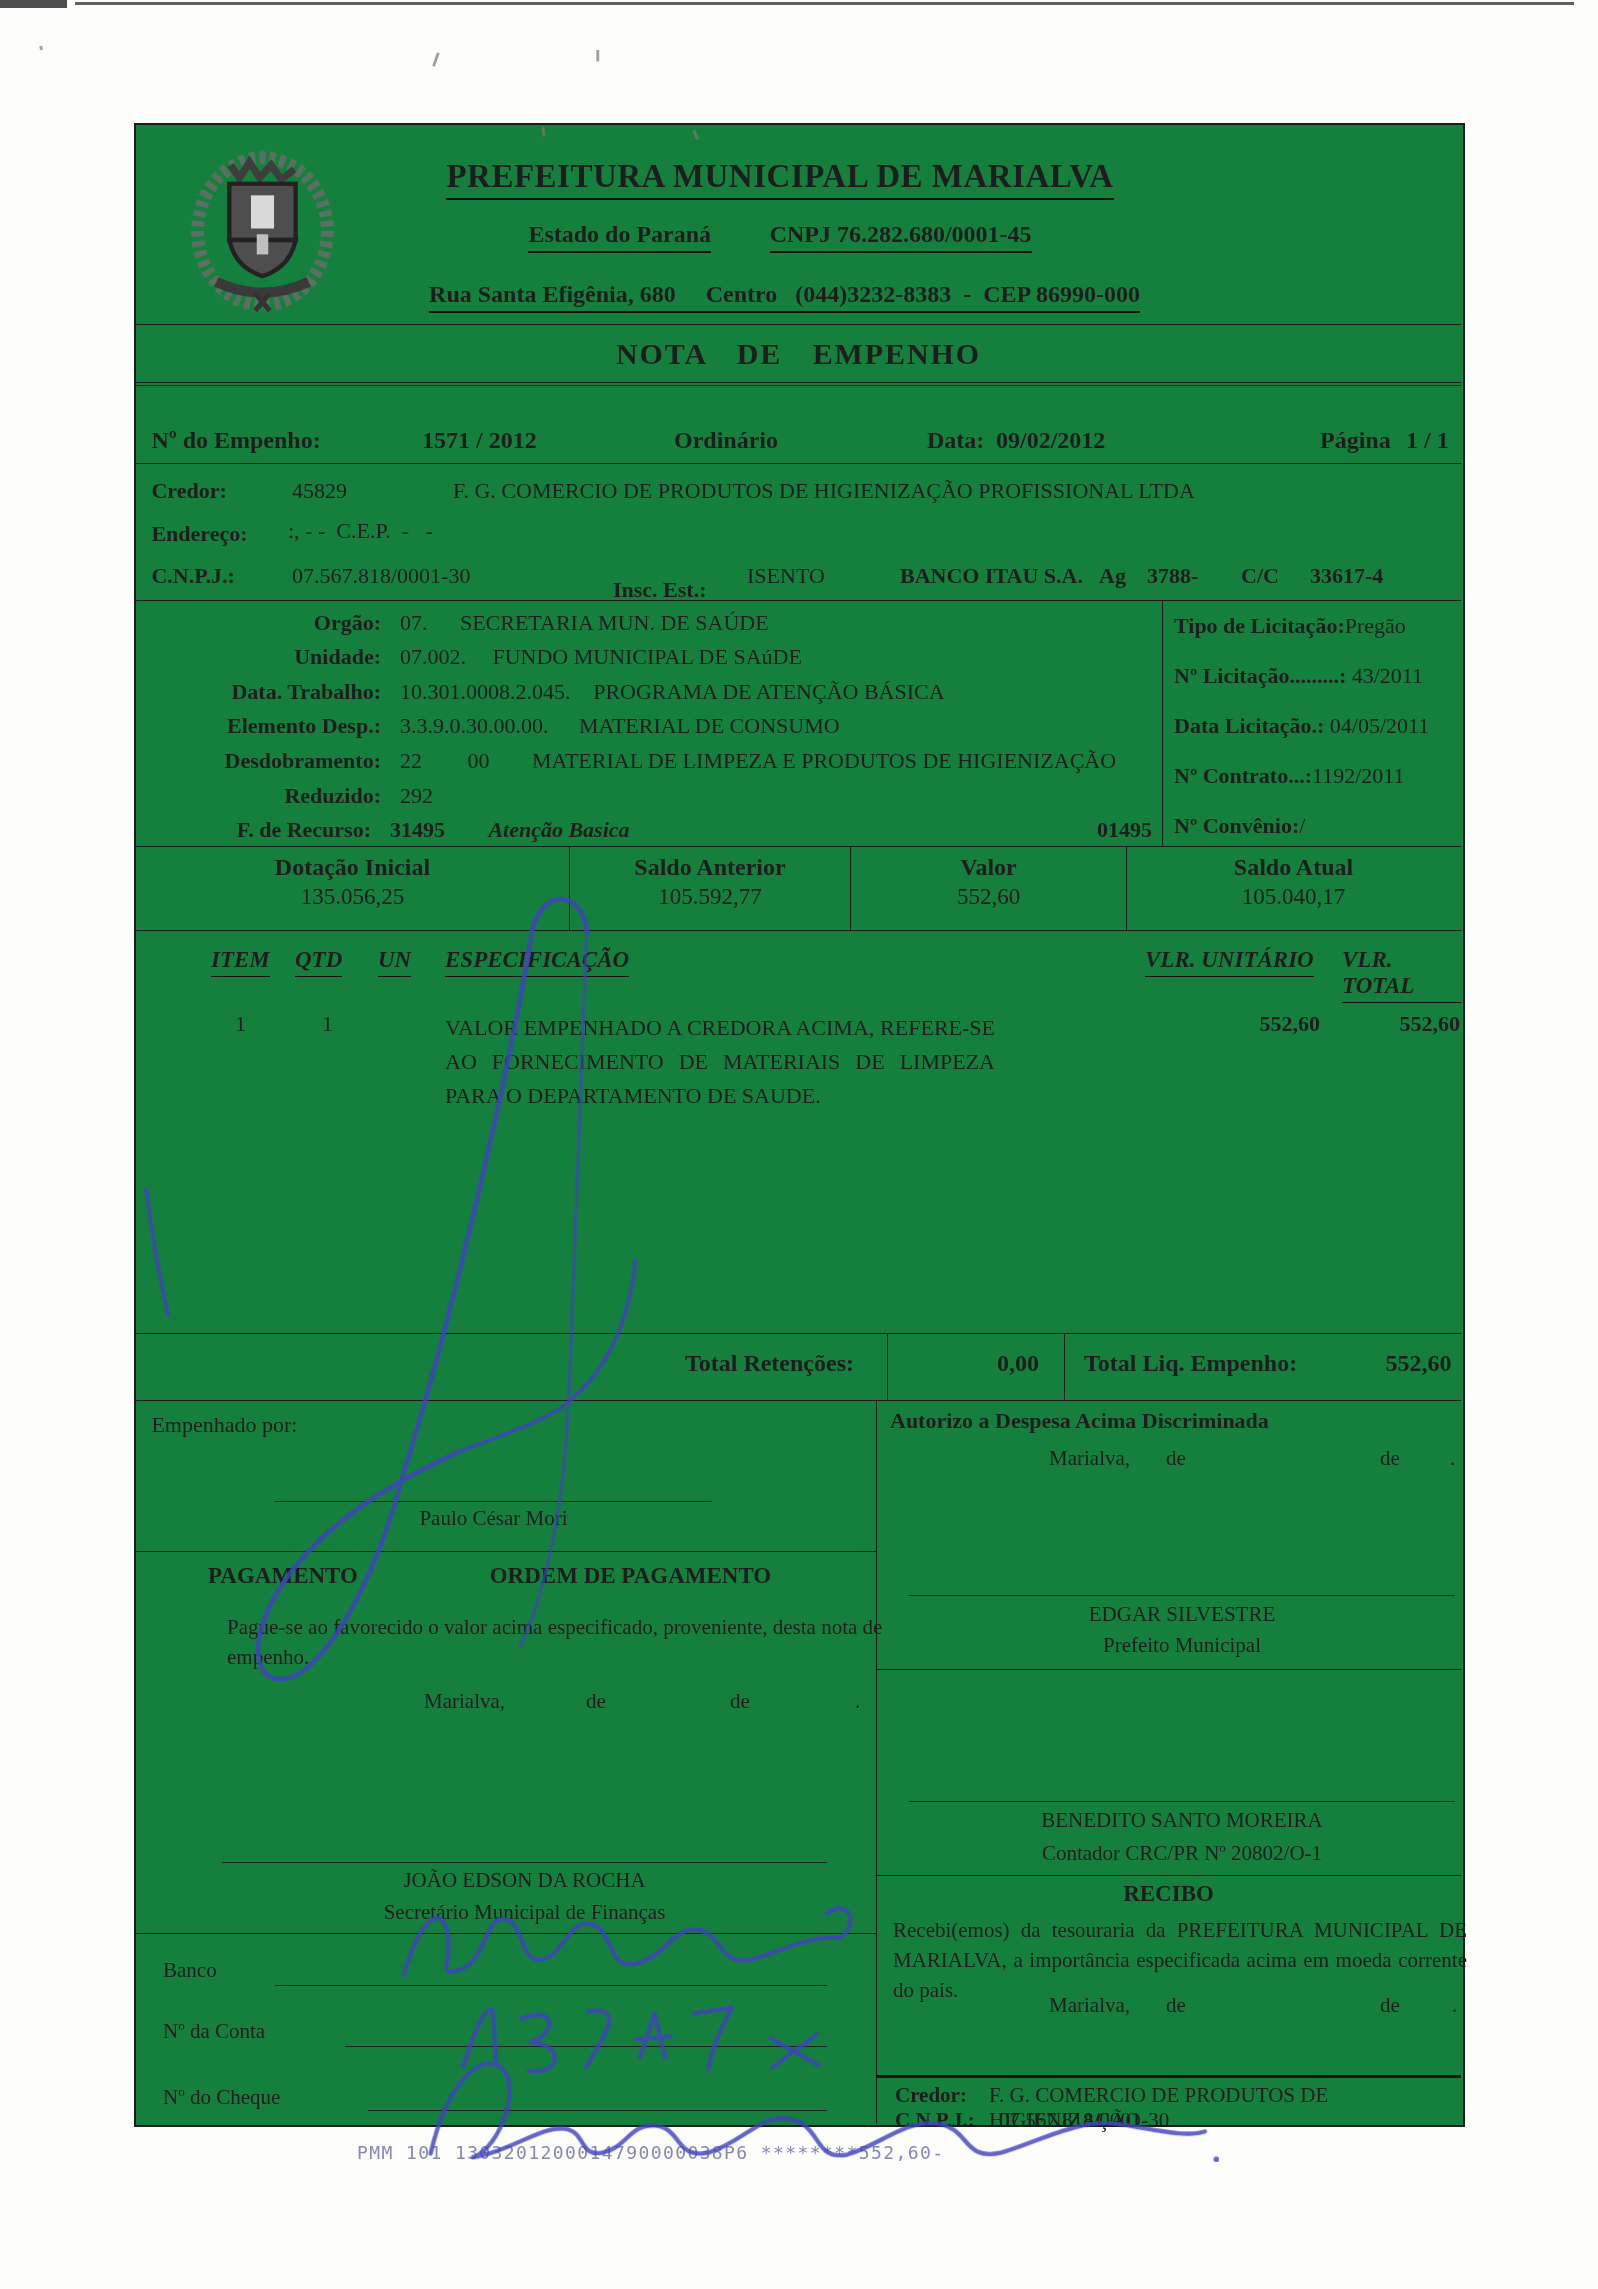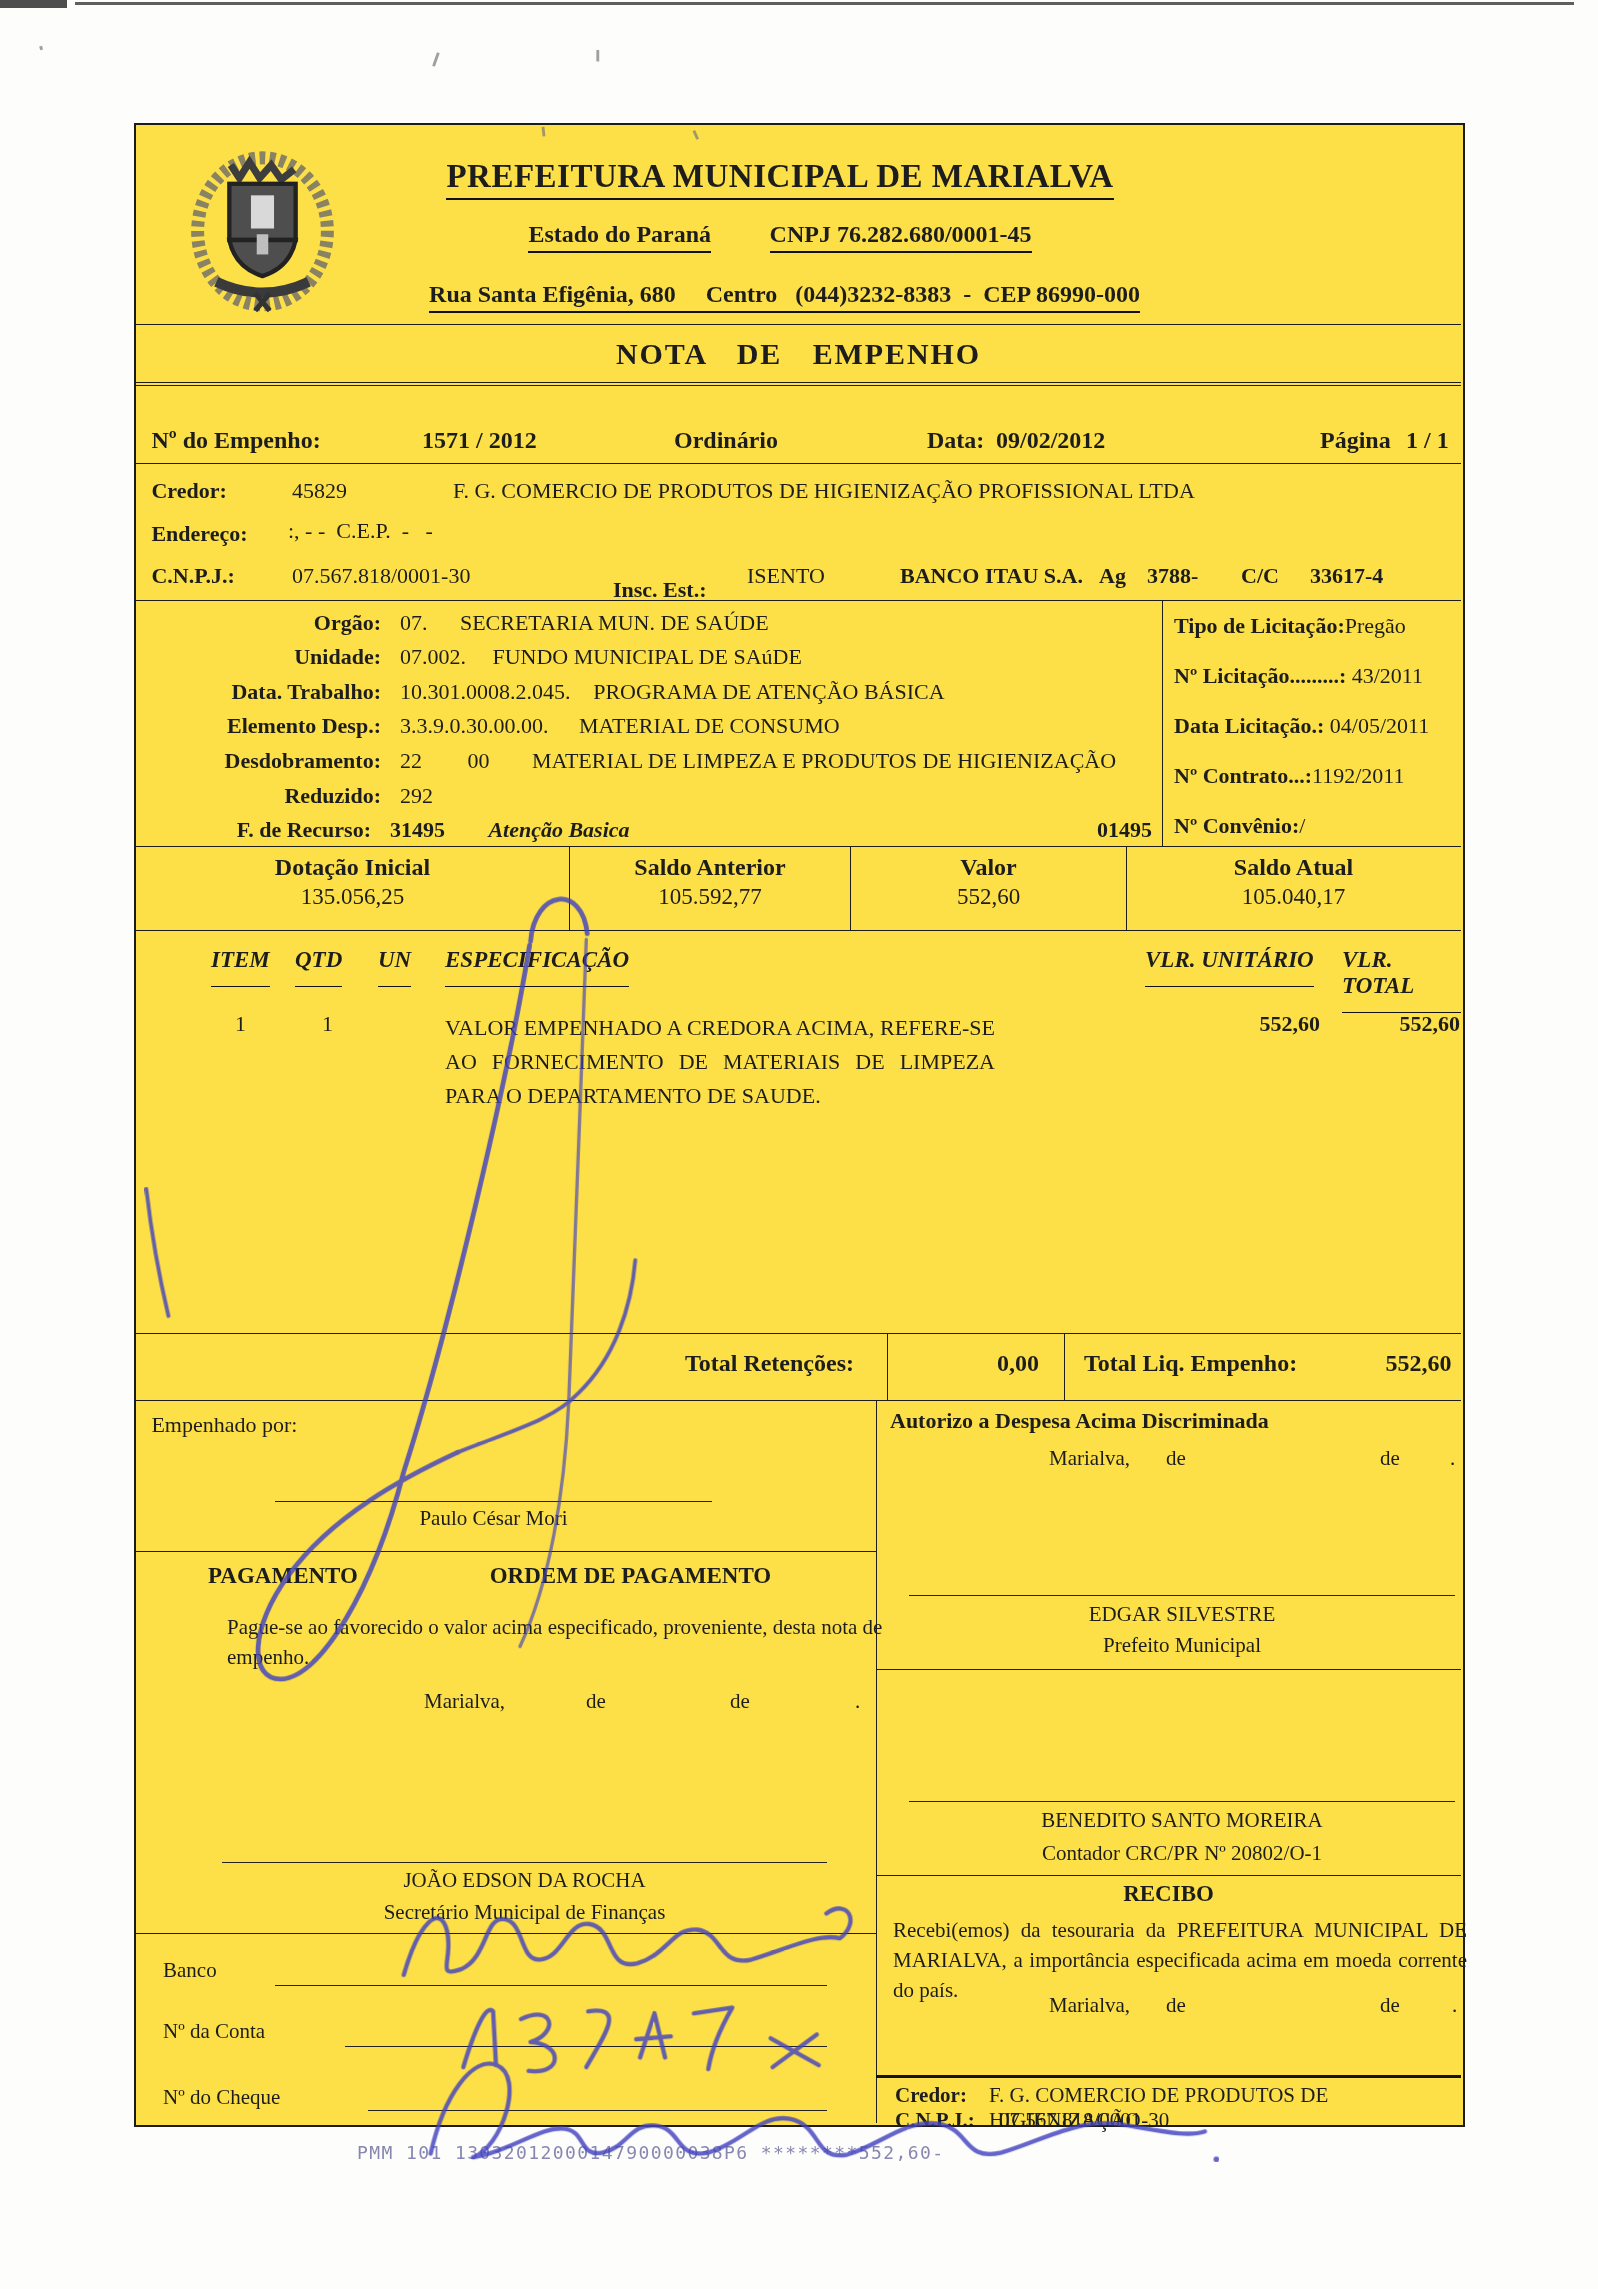--- a/index.html
+++ b/index.html
@@ -9,30 +9,30 @@
     font-family:"Liberation Serif",serif;
     color:#1d1d1d;overflow:hidden;
   }
   .abs{position:absolute;}
   .b{font-weight:bold;}
   .pre{white-space:pre;}
   .ctr{text-align:center;}
   .rt{text-align:right;}
   #form-box{
     position:absolute;left:134px;top:123px;width:1331px;height:2004px;
-    border:2.9px solid #1c1c1c;box-sizing:border-box;background:#fde047;
+    border:2.9px solid #1c1c1c;box-sizing:border-box;background:#15803d;
     font-size:22px;
   }
   .hline{position:absolute;border-top:1.9px solid #1c1c1c;height:0;}
   .hline-dbl{position:absolute;border-top:4.8px double #1c1c1c;height:0;}
   .hline-heavy{position:absolute;border-top:3.8px solid #14140f;height:0;}
   .vline{position:absolute;border-left:1.9px solid #1c1c1c;width:0;}
   .sigline{position:absolute;border-top:1.9px solid #222;height:0;}
   .u3{border-bottom:2.9px solid #111;padding-bottom:2.9px;display:inline-block;}
-  .u2{border-bottom:1.9px solid #111;padding-bottom:13px;display:inline-block;}
+  .u2{border-bottom:1.9px solid #111;padding-bottom:3px;display:inline-block;}
   .ital{font-style:italic;}
   .spread{word-spacing:21px;letter-spacing:1.9px;}
   .just{text-align:justify;}
   .dotmatrix{
     font-family:"DejaVu Sans Mono",monospace;
     color:#8181ae;font-size:18px;letter-spacing:1.4px;opacity:.95;
   }
   svg.overlay{position:absolute;left:0;top:0;pointer-events:none;}
 </style>
 </head>

